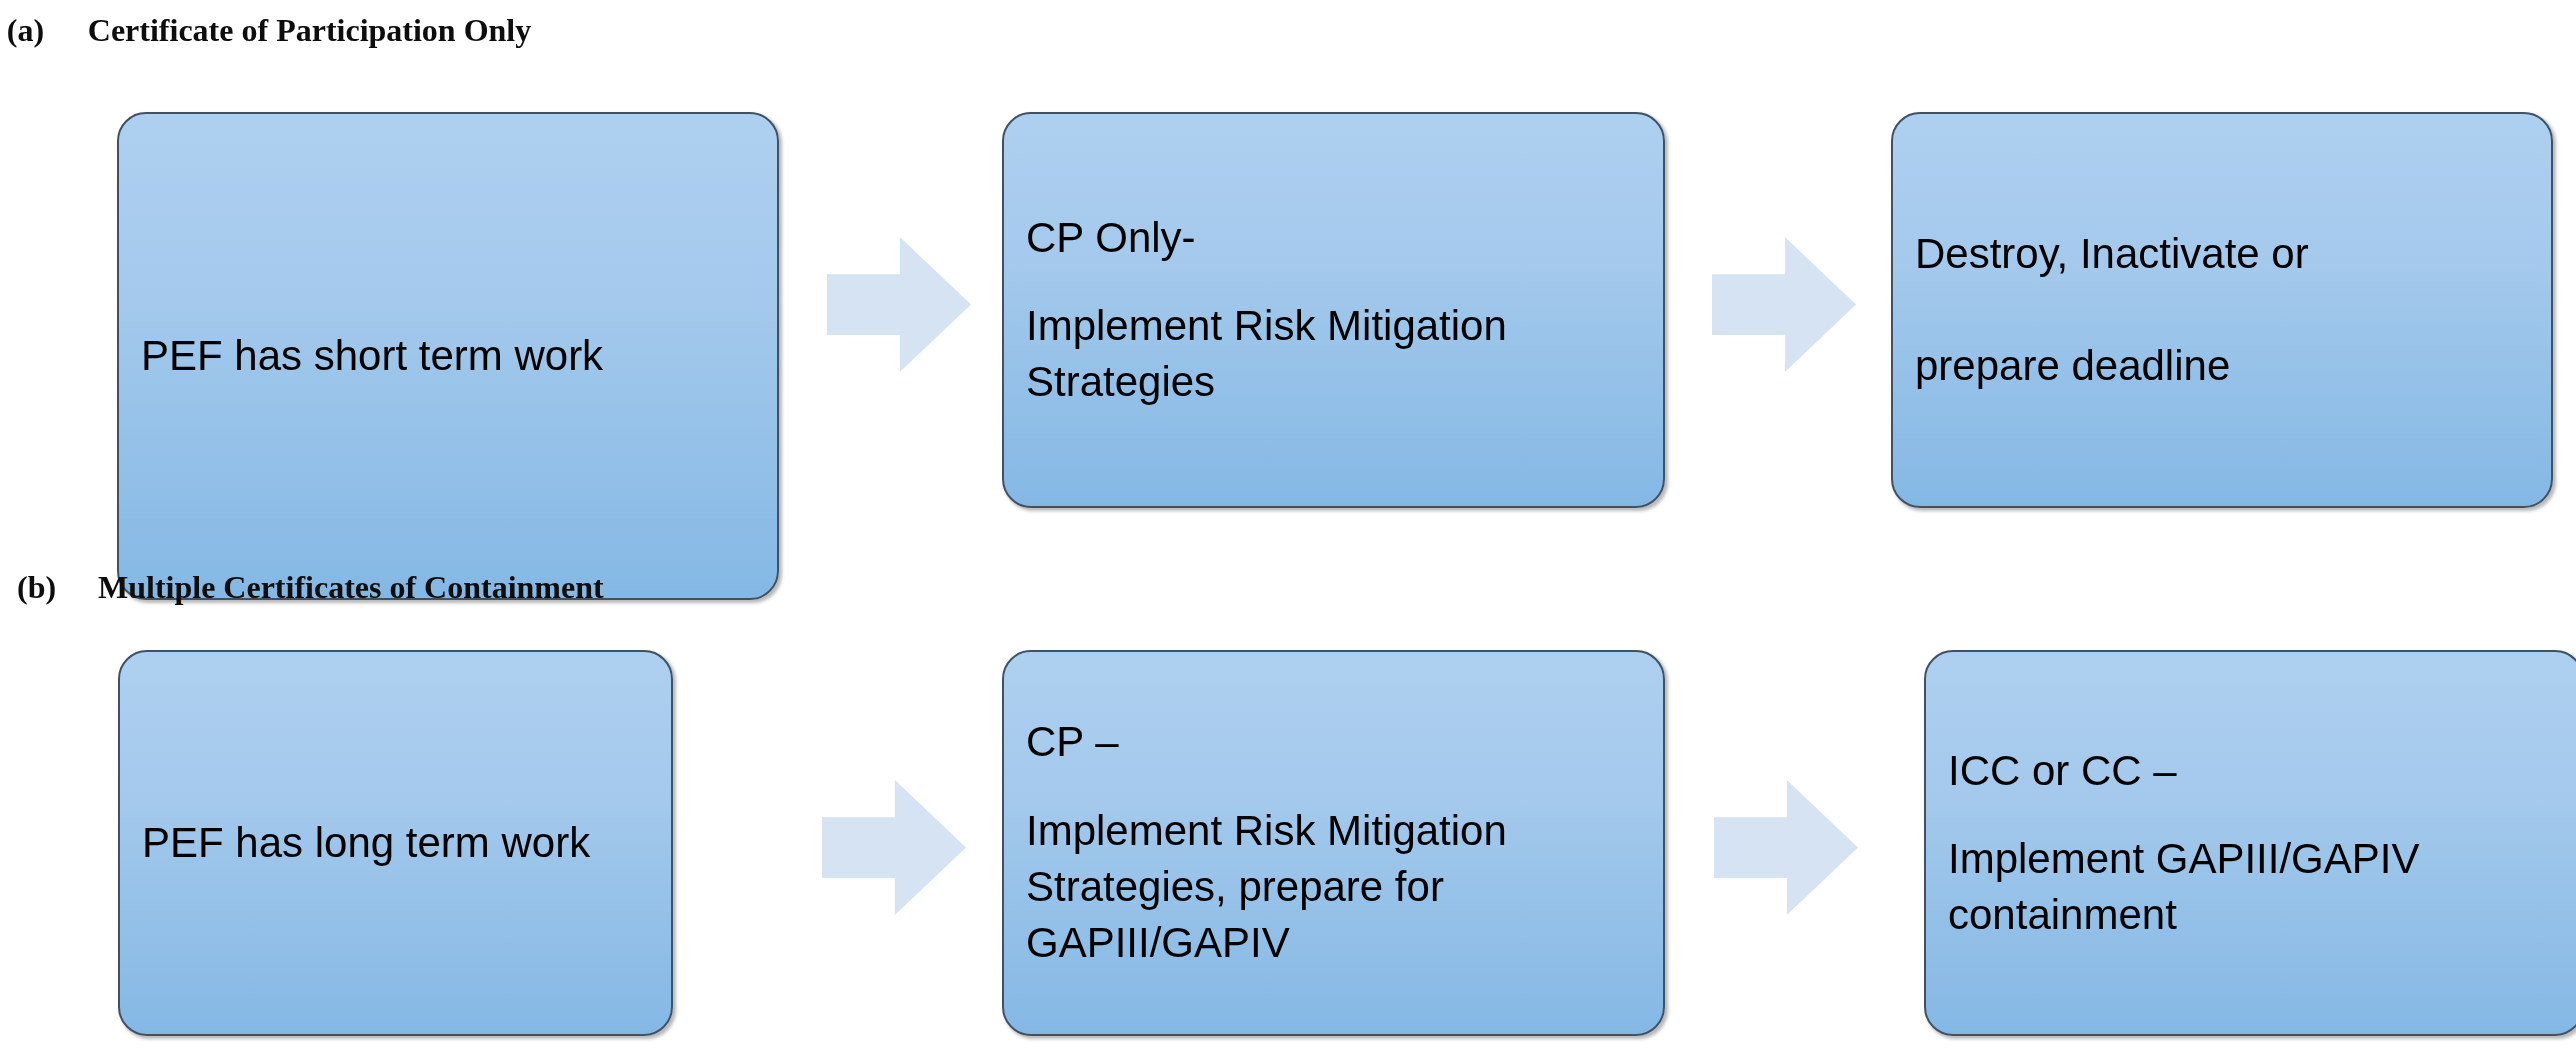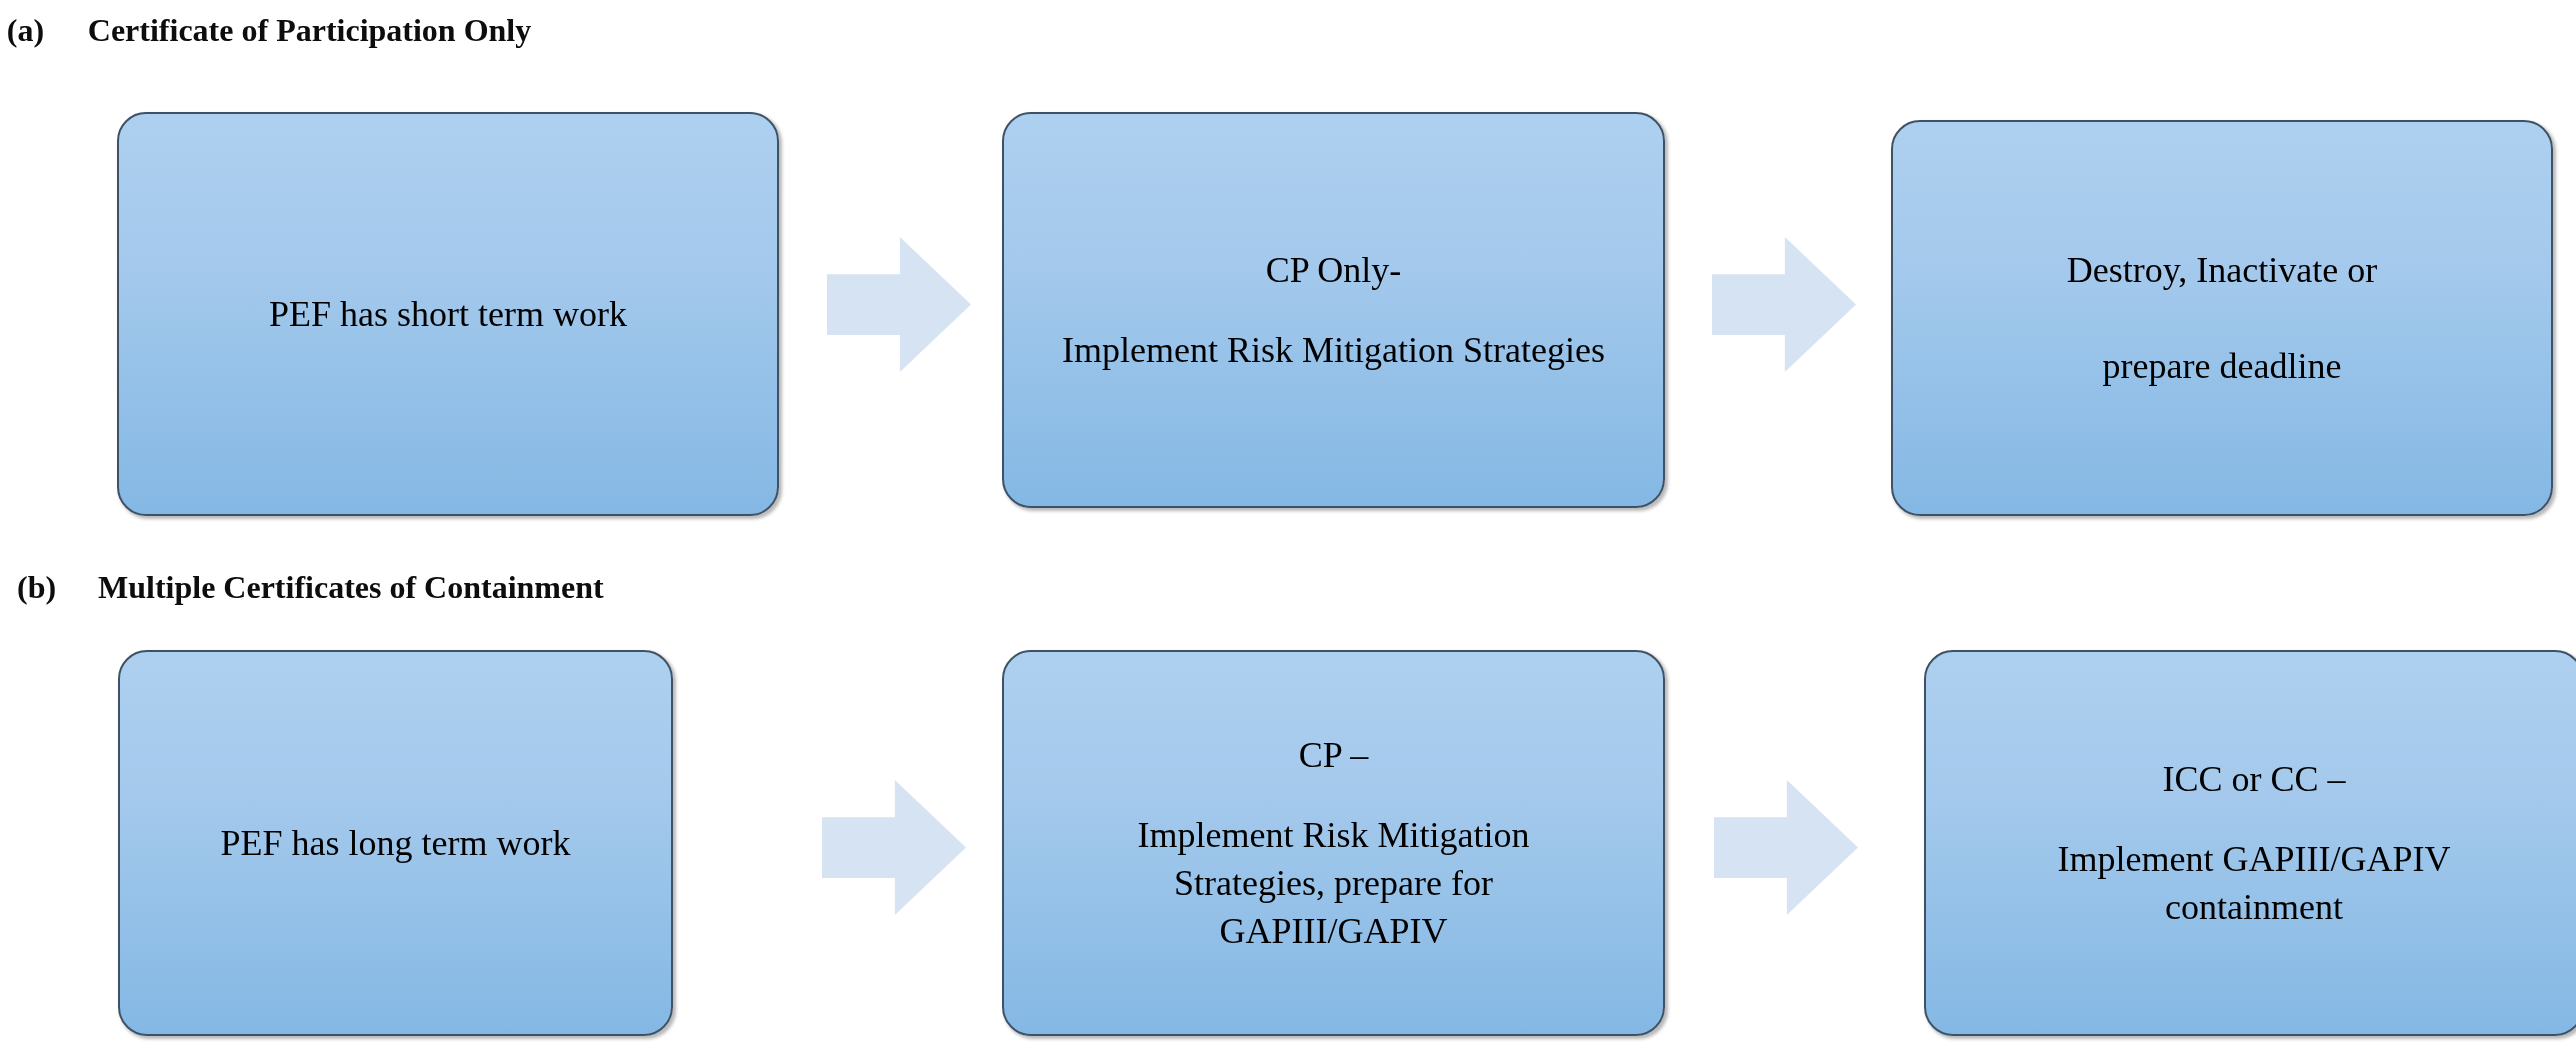--- a/index.html
+++ b/index.html
@@ -40,36 +40,36 @@
     border: 2.5px solid #3f5265;
     border-radius: 29px;
     background: linear-gradient(to bottom, #aed0f0 0%, #a4c9ec 38%, #84b8e4 100%);
     box-shadow: 2.5px 2.5px 3.4px rgba(0,0,0,0.28);
     display: flex;
     align-items: center;
     justify-content: center;
     padding: 8.5px 22px;
   }
   .flow-box .txt {
-    font-family: Liberation Serif, serif;
-    font-size: 36px;
+    font-family: Liberation Sans, sans-serif;
+    font-size: 42px;
     line-height: 1.34;
-    text-align: center;
+    text-align: left;
     color: #000000;
     width: 100%;
   }
   .flow-box .txt .gap {
     display: block;
     height: 32px;
   }
 
   
-  .box-a1 { left: 117px;  top: 112px; width: 662px;  height: 404px; }
+  .box-a1 { left: 117px;  top: 112px; width: 662px;  height: 488px; }
   .box-a2 { left: 1002px; top: 112px; width: 663px;  height: 396px; }
-  .box-a3 { left: 1891px; top: 120px; width: 662px;  height: 396px; }
+  .box-a3 { left: 1891px; top: 112px; width: 662px;  height: 396px; }
 
   
   .box-b1 { left: 118px;  top: 650px; width: 555px;  height: 386px; }
   .box-b2 { left: 1002px; top: 650px; width: 663px;  height: 386px; }
   .box-b3 { left: 1924px; top: 650px; width: 660px;  height: 386px; }
 
   
   .arrow {
     position: absolute;
     display: block;

